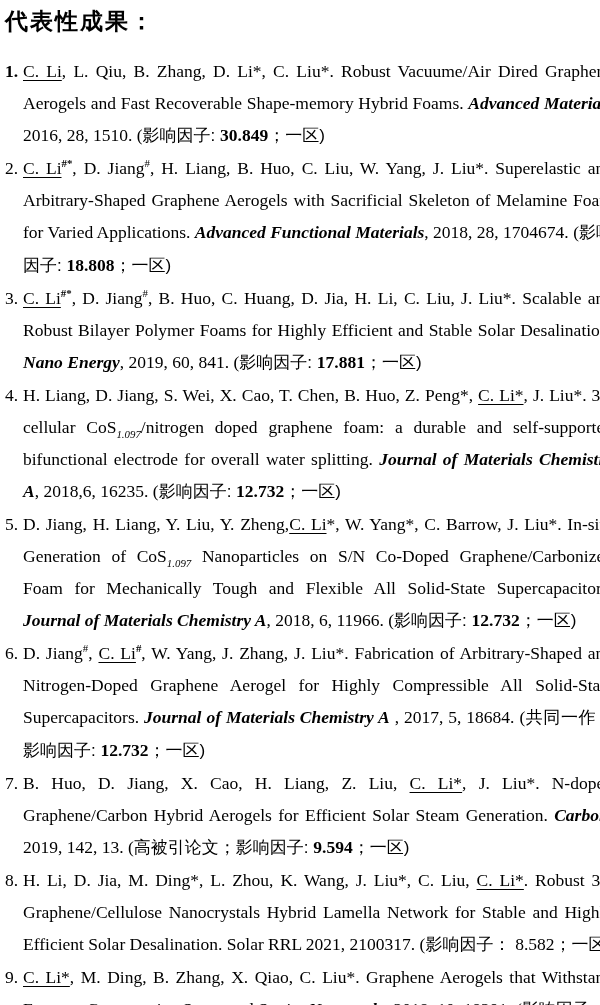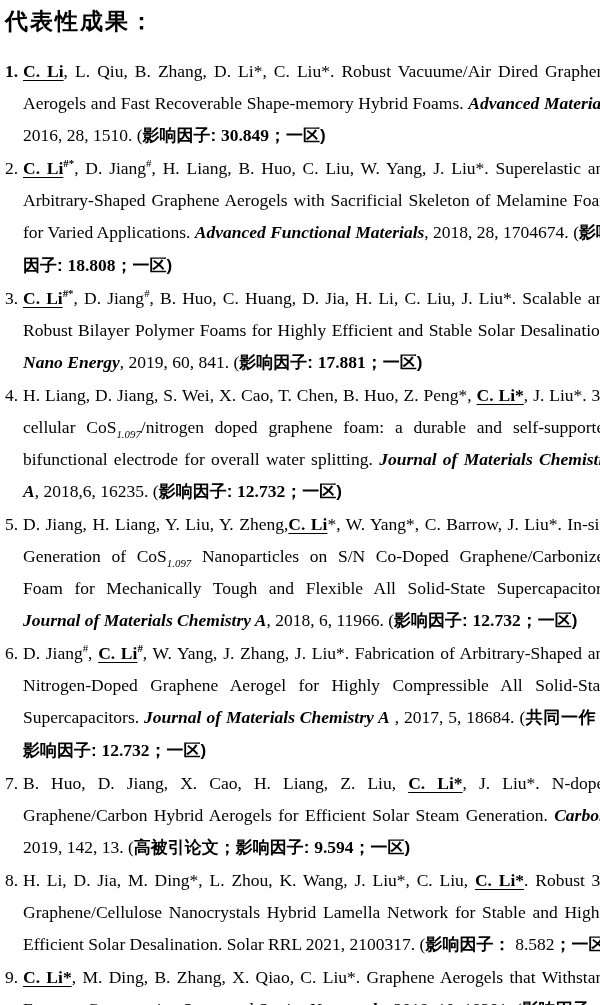--- a/index.html
+++ b/index.html
@@ -32,28 +32,28 @@
     width: 608px;            
     text-align: justify;
   }
   .num {
     position: absolute;
     left: 0;
     top: 0;
   }
   .num.b   { font-weight: 700; }
   .plain   { }
-  .author  { font-weight: 700; text-decoration: underline; text-underline-offset: 3px; }
+  .author  { font-weight: 400; text-decoration: underline; text-underline-offset: 3px; }
   .supb    { font-weight: 700; vertical-align: super; font-size: 0.62em; line-height: 0; }
   .sup     { vertical-align: super; font-size: 0.62em; line-height: 0; }
   .sub     { vertical-align: sub;   font-size: 0.62em; line-height: 0; font-style: italic; }
   .journal { font-weight: 700; font-style: italic; }
   .bnum    { font-weight: 700; }
   .cn      {
-    font-weight: 700;
+    font-weight: 400;
     font-family: "Liberation Sans", "DejaVu Sans", sans-serif;
     font-size: 17px;
     margin-top: 12px;
   }
 </style>
 </head>
 <body>
 
 <div class="page">
   <div class="heading">代表性成果：</div>

